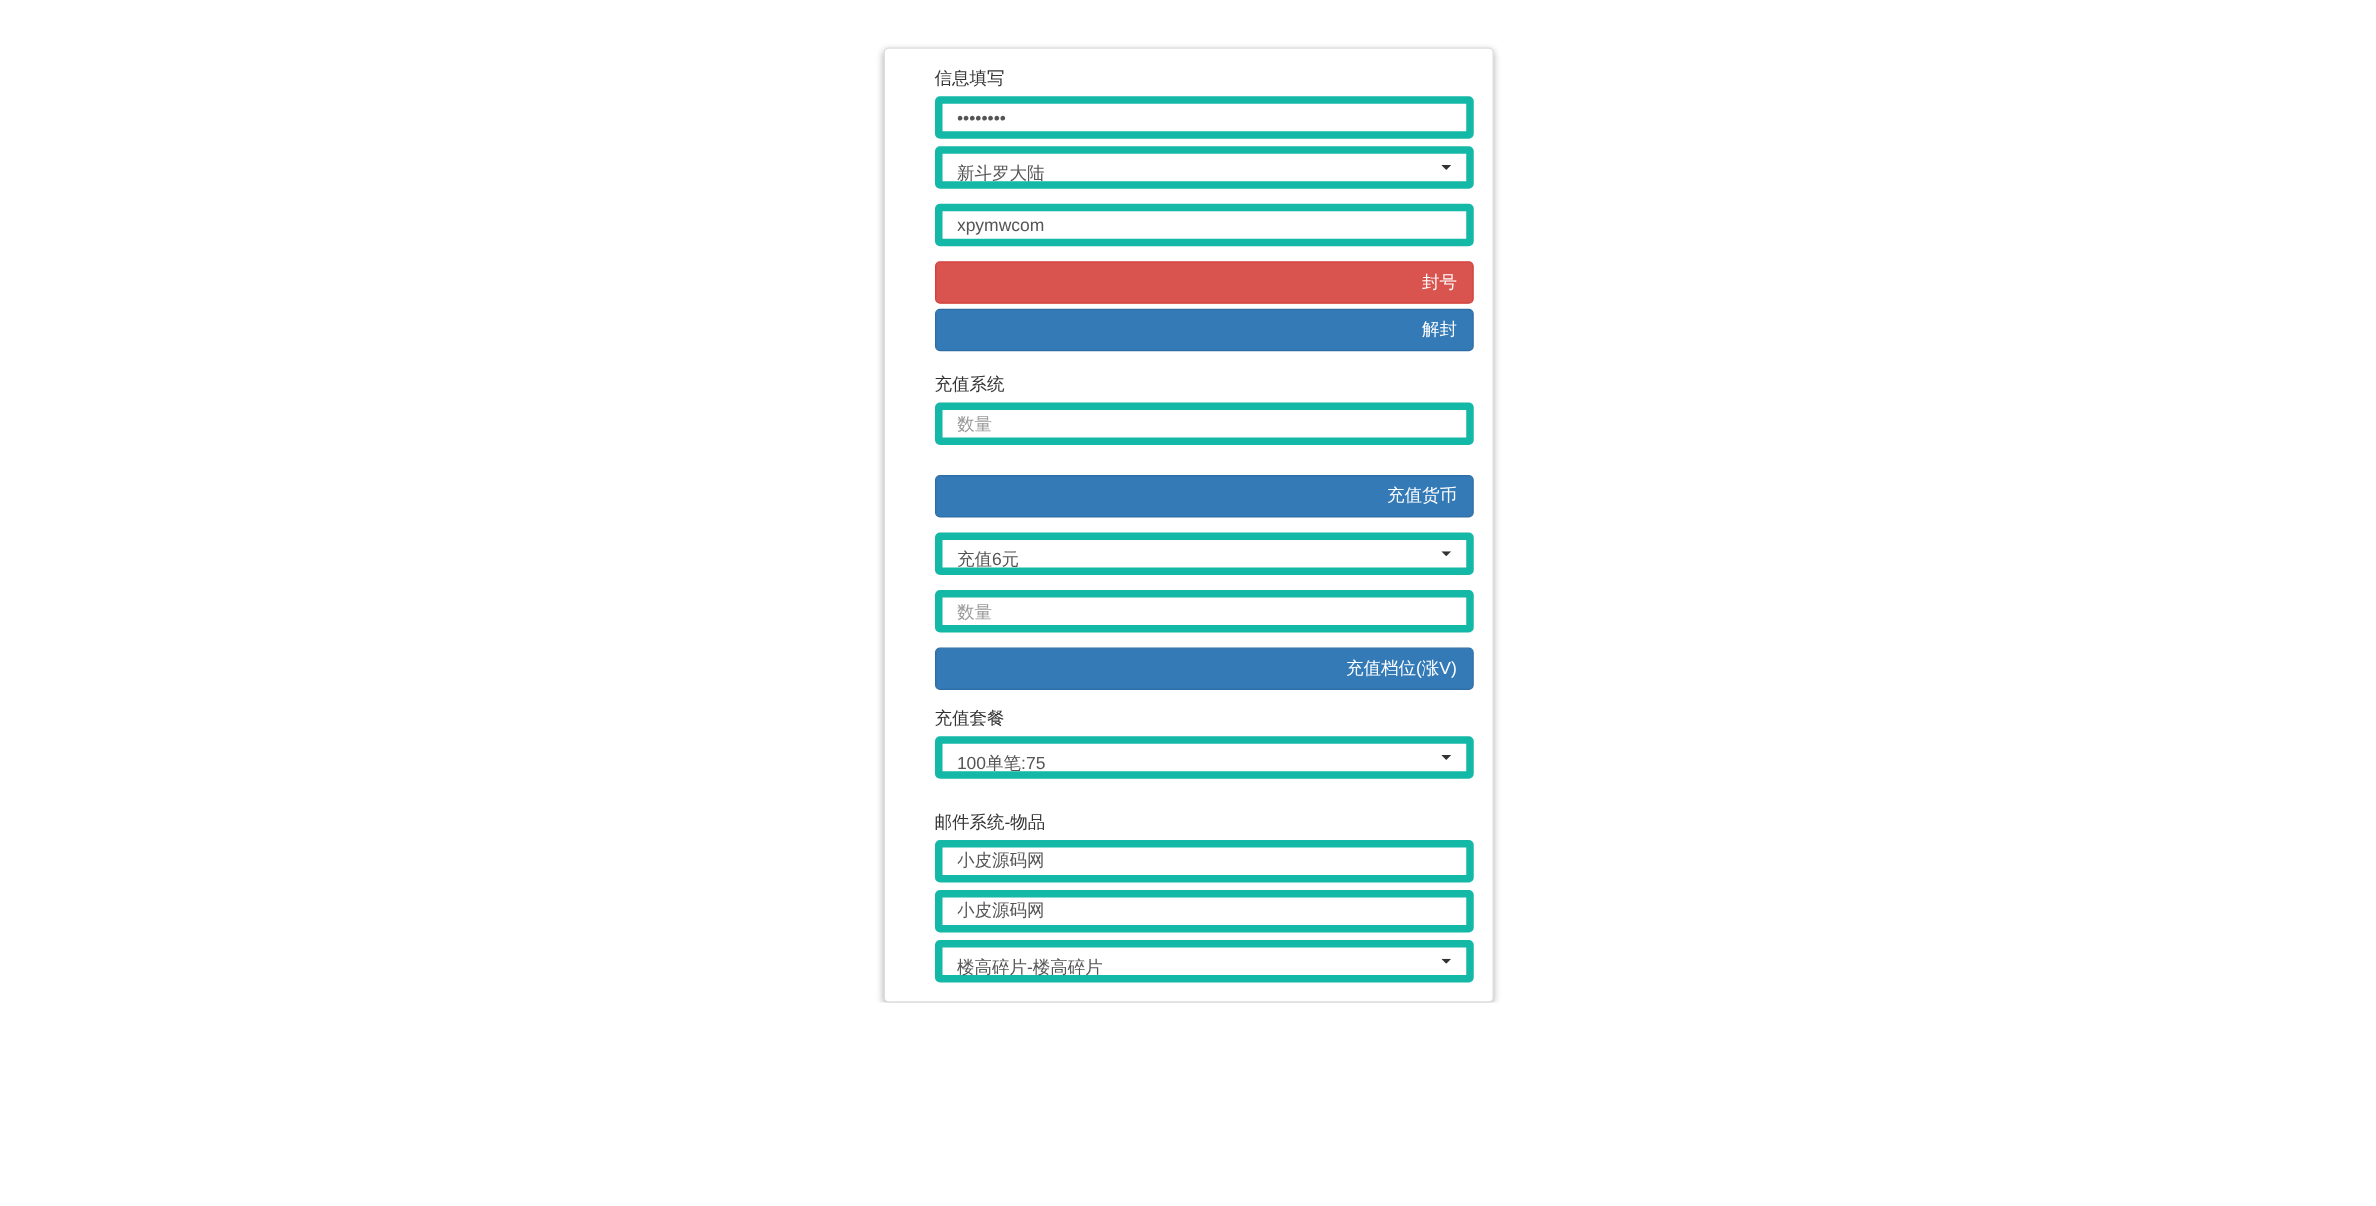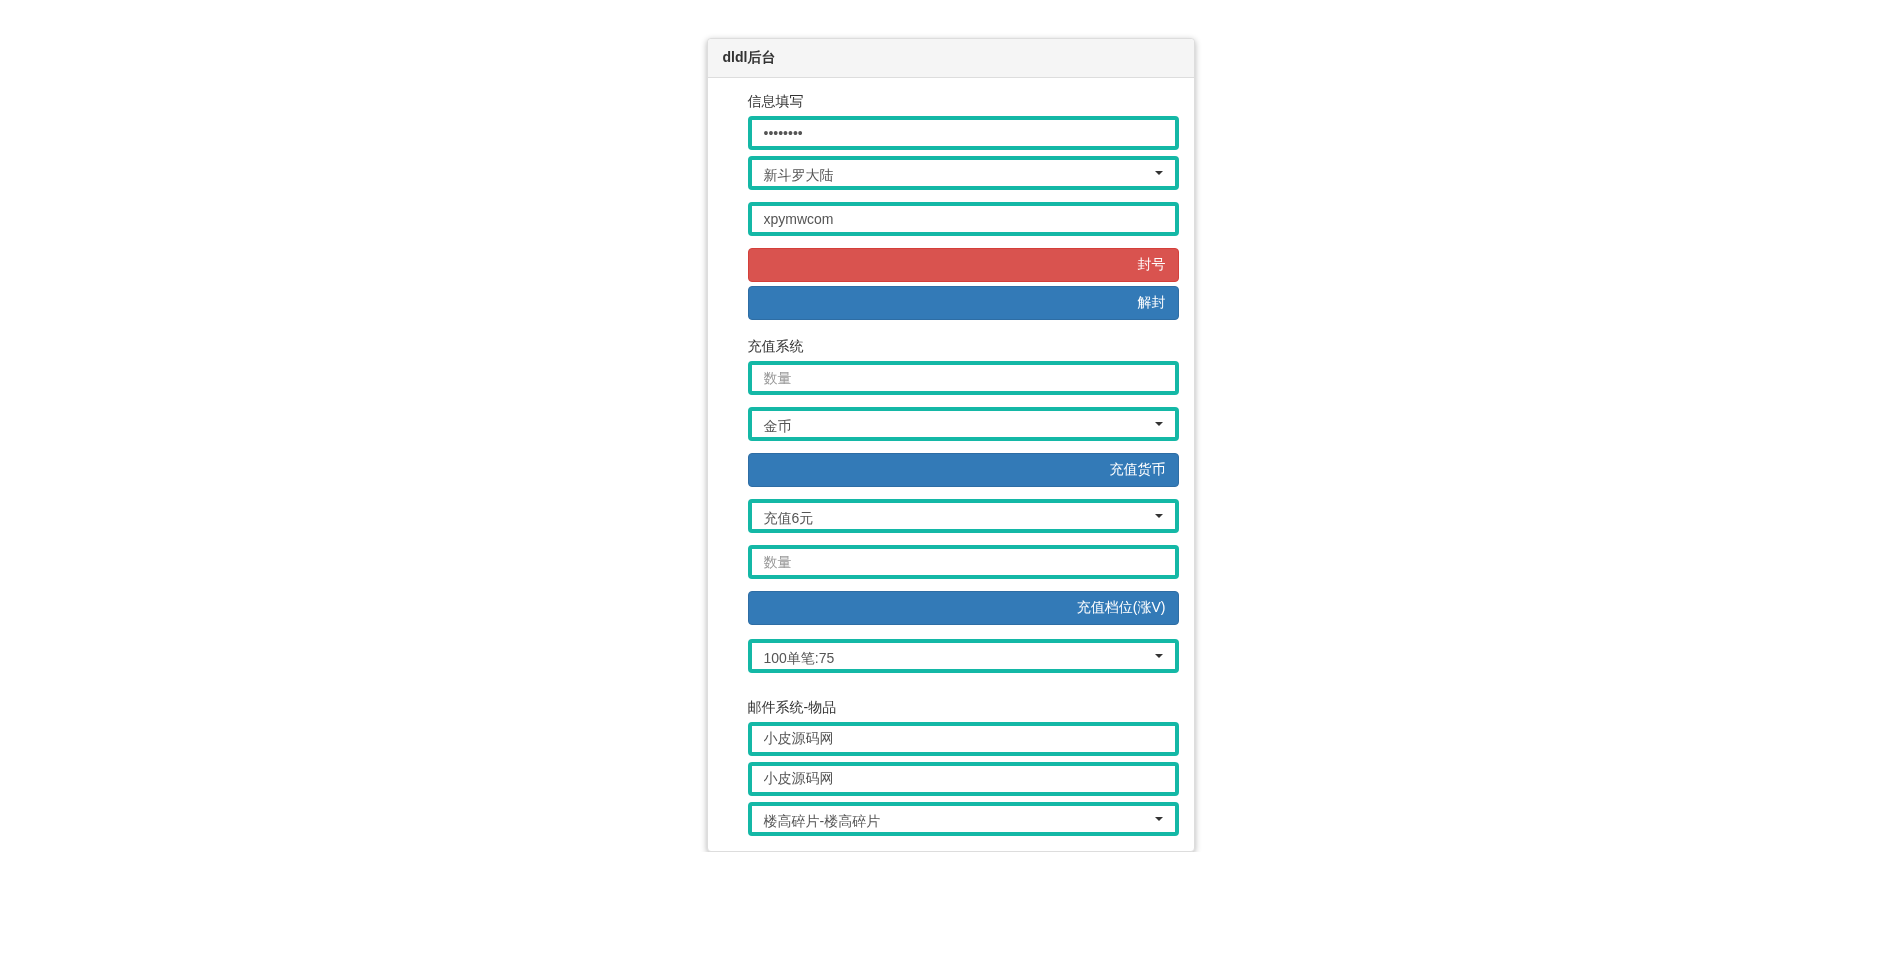--- a/index.html
+++ b/index.html
@@ -41,21 +41,21 @@
   font-size: 14px;
   font-weight: 400;
 }
 .form-control, .select-control {
   width: 100%;
   padding: 6px 12px;
   font-size: 14px;
   line-height: 1.42857;
   color: #555;
   background-color: #fff;
-  border: 4px solid #14b8a6;
+  border: 6px solid #14b8a6;
   border-radius: 4px;
   height: 34px;
   display: block;
 }
 .form-control::placeholder {
   color: #999;
 }
 .select-control {
   position: relative;
   text-align: left;
@@ -98,21 +98,20 @@
 .gap-sm { height: 6px; }
 .gap-md { height: 12px; }
 .gap-btn { height: 4px; }
 .section-gap { height: 14px; }
 </style>
 </head>
 <body>
 
 <div class="page-wrapper">
   <div class="panel">
-    <div class="panel-header">dldl后台</div>
     <div class="panel-body">
 
       <div class="section-label">信息填写</div>
       <input type="password" class="form-control" value="••••••••" style="">
       <div class="gap-sm"></div>
       <button class="select-control">
         <span>新斗罗大陆</span>
         <span class="caret"></span>
       </button>
       <div class="gap-md"></div>
@@ -122,38 +121,35 @@
       <button class="btn btn-danger">封号</button>
       <div class="gap-btn"></div>
       <button class="btn btn-primary">解封</button>
       <div class="gap-btn"></div>
 
       <div class="section-gap"></div>
 
       <div class="section-label">充值系统</div>
       <input type="text" class="form-control" placeholder="数量" style="">
       <div class="gap-md"></div>
-      <button class="select-control">
-        <span>金币</span>
-        <span class="caret"></span>
-      </button>
       <div class="gap-md"></div>
       <button class="btn btn-primary">充值货币</button>
       <div class="gap-md"></div>
       <button class="select-control">
         <span>充值6元</span>
         <span class="caret"></span>
       </button>
       <div class="gap-md"></div>
       <input type="text" class="form-control" placeholder="数量" style="">
       <div class="gap-md"></div>
       <button class="btn btn-primary">充值档位(涨V)</button>
 
       <div class="section-gap"></div>
 
+      <div class="section-label">充值套餐</div>
       <button class="select-control">
         <span>100单笔:75</span>
         <span class="caret"></span>
       </button>
       <div class="gap-md"></div>
 
       <div class="section-gap"></div>
 
       <div class="section-label">邮件系统-物品</div>
       <input type="text" class="form-control" value="小皮源码网" style="">

